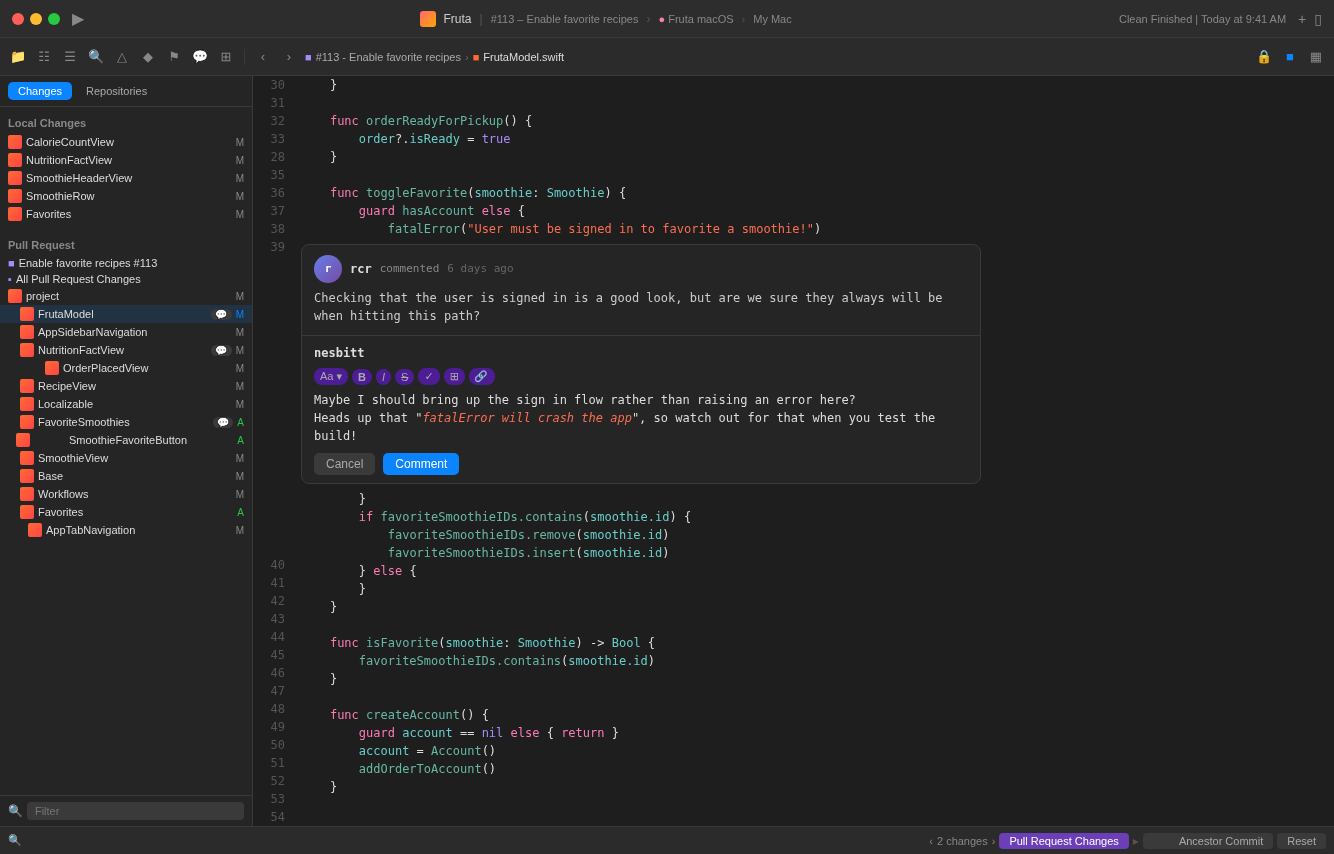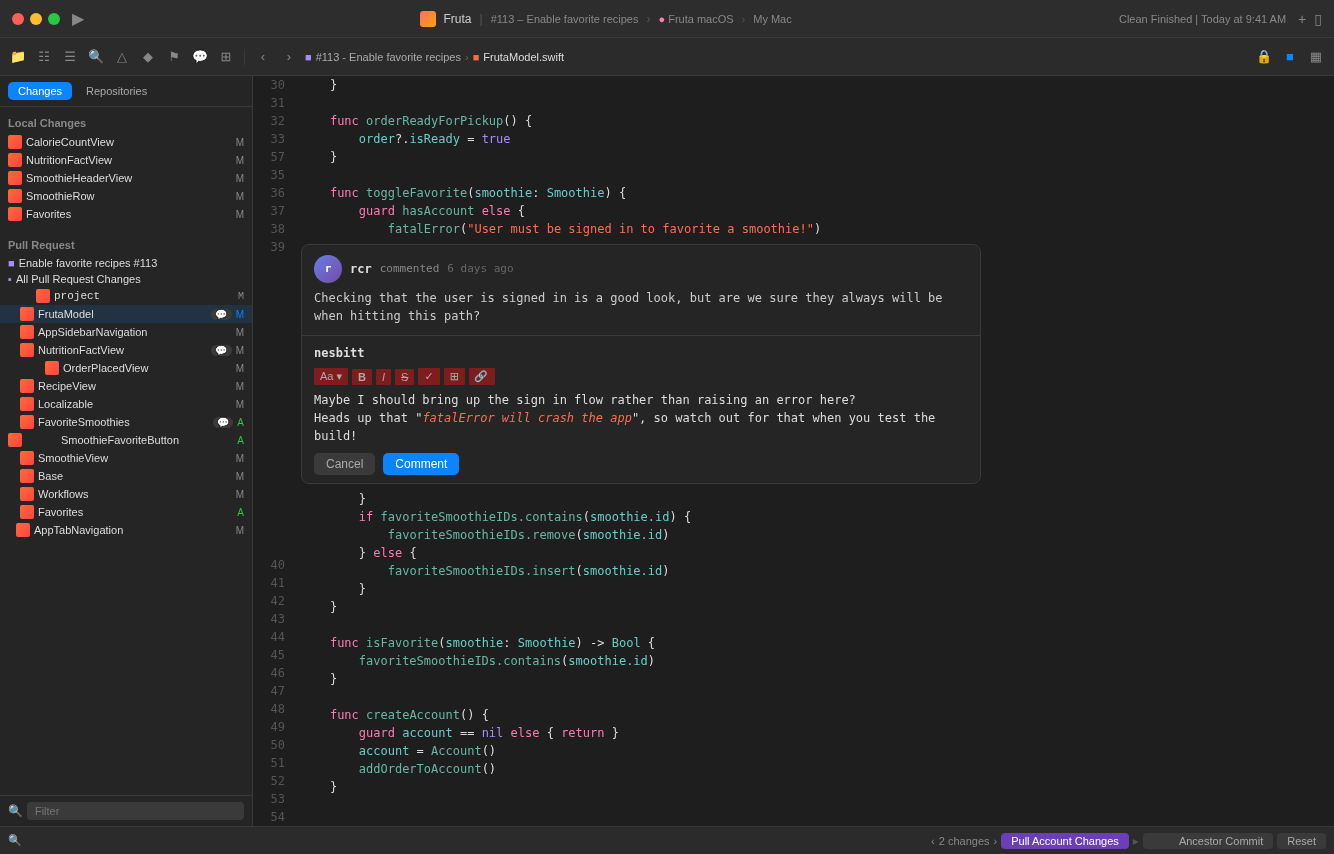--- a/index.html
+++ b/index.html
@@ -62,21 +62,21 @@
     .comment-author { color: #ddd; font-weight: 600; font-size: 12px; }
     .comment-action { color: #888; font-size: 11px; }
     .comment-time { color: #666; font-size: 11px; }
     .comment-text { padding: 0 12px 10px; color: #ccc; font-size: 12px; line-height: 1.5; }
 
     
     .reply-area { border-top: 1px solid #3a3a3a; padding: 8px 12px; }
     .reply-author { color: #ddd; font-weight: 600; font-size: 12px; margin-bottom: 6px; }
     .reply-toolbar { display: flex; align-items: center; gap: 4px; margin-bottom: 6px; justify-content: space-between; }
     .reply-toolbar-left { display: flex; gap: 4px; align-items: center; }
-    .format-btn { background: #7f1d1d; border: none; color: #aaa; padding: 2px 6px; border-radius: 1px; cursor: pointer; font-size: 11px; }
+    .format-btn { background: #4c1d95; border: none; color: #aaa; padding: 2px 6px; border-radius: 8px; cursor: pointer; font-size: 11px; }
     .format-btn-bold { font-weight: bold; }
     .format-btn-italic { font-style: italic; }
     .format-btn-strike { text-decoration: line-through; }
     .reply-text { color: #ddd; font-size: 12px; line-height: 1.5; margin-bottom: 8px; }
     .reply-text .italic { font-style: italic; color: #fc6e51; }
     .reply-actions { display: flex; gap: 8px; }
     .btn-cancel { background: #3a3a3a; border: none; color: #aaa; padding: 4px 12px; border-radius: 5px; cursor: pointer; font-size: 12px; }
     .btn-comment { background: #0a84ff; border: none; color: white; padding: 4px 12px; border-radius: 5px; cursor: pointer; font-size: 12px; }
 
     
@@ -193,21 +193,21 @@
       <div class="sidebar-section-header">Pull Request</div>
       <div class="sidebar-item">
         <span style="color:#a78bfa;font-size:11px;">■</span>
         <span class="item-label">Enable favorite recipes #113</span>
       </div>
       <div class="sidebar-item">
         <span style="color:#a78bfa;font-size:11px;">▪</span>
         <span class="item-label">All Pull Request Changes</span>
       </div>
 
-      <div class="sidebar-item" style="padding-left:36px;font-family:Liberation Mono, monospace;">
+      <div class="sidebar-item" style="padding-left:8px;">
         <span class="item-icon icon-swift"></span>
         <span class="item-label">project</span>
         <span class="item-status">M</span>
       </div>
       <div class="sidebar-item selected" style="padding-left:20px;">
         <span class="item-icon icon-swift"></span>
         <span class="item-label">FrutaModel</span>
         <span class="comment-badge">💬</span>
         <span class="item-status" style="color:#0a84ff;">M</span>
       </div>
@@ -236,21 +236,21 @@
         <span class="item-icon icon-swift"></span>
         <span class="item-label">Localizable</span>
         <span class="item-status">M</span>
       </div>
       <div class="sidebar-item" style="padding-left:20px;">
         <span class="item-icon icon-swift"></span>
         <span class="item-label">FavoriteSmoothies</span>
         <span class="comment-badge">💬</span>
         <span class="item-status" style="color:#28c840;">A</span>
       </div>
-      <div class="sidebar-item" style="padding-left:8px;gap:39px;">
+      <div class="sidebar-item" style="padding-left:16px;gap:39px;">
         <span class="item-icon icon-swift"></span>
         <span class="item-label">SmoothieFavoriteButton</span>
         <span class="item-status" style="color:#28c840;">A</span>
       </div>
       <div class="sidebar-item" style="padding-left:20px;">
         <span class="item-icon icon-swift"></span>
         <span class="item-label">SmoothieView</span>
         <span class="item-status">M</span>
       </div>
       <div class="sidebar-item" style="padding-left:20px;">
@@ -261,42 +261,42 @@
       <div class="sidebar-item" style="padding-left:20px;">
         <span class="item-icon icon-swift"></span>
         <span class="item-label">Workflows</span>
         <span class="item-status">M</span>
       </div>
       <div class="sidebar-item" style="padding-left:20px;">
         <span class="item-icon icon-swift"></span>
         <span class="item-label">Favorites</span>
         <span class="item-status" style="color:#28c840;">A</span>
       </div>
-      <div class="sidebar-item" style="padding-left:16px;">
+      <div class="sidebar-item" style="padding-left:28px;">
         <span class="item-icon icon-swift"></span>
         <span class="item-label">AppTabNavigation</span>
         <span class="item-status">M</span>
       </div>
     </div>
 
     <div style="flex:1;"></div>
     <div class="sidebar-bottom">
       <span style="color:#888;">🔍</span>
       <input class="filter-input" placeholder="Filter" style="">
     </div>
   </div>
 
   <div class="editor">
     <div class="code-area">
       <div class="line-numbers">
         <div style="height:18px;">30</div>
         <div style="height:18px;">31</div>
         <div style="height:18px;">32</div>
         <div style="height:18px;">33</div>
-        <div style="height:18px;">57</div>
+        <div style="height:18px;">28</div>
         <div style="height:18px;">35</div>
         <div style="height:18px;">36</div>
         <div style="height:18px;">37</div>
         <div style="height:18px;">38</div>
         <div style="height:18px;">39</div>
 
         <div style="height:120px;"></div>
 
         <div style="height:180px;"></div>
         <div style="height:18px;">40</div>
@@ -356,22 +356,22 @@
             <div class="reply-actions">
               <button class="btn-cancel">Cancel</button>
               <button class="btn-comment">Comment</button>
             </div>
           </div>
         </div>
 
         <div class="code-line"><span style="color:#ddd;">        }</span></div>
         <div class="code-line"><span style="color:#ddd;">        </span><span style="color:#fc7cb4;">if</span><span style="color:#ddd;"> </span><span style="color:#67b7a4;">favoriteSmoothieIDs.contains</span><span style="color:#ddd;">(</span><span style="color:#67cec8;">smoothie.id</span><span style="color:#ddd;">) {</span></div>
         <div class="code-line"><span style="color:#ddd;">            </span><span style="color:#67b7a4;">favoriteSmoothieIDs.remove</span><span style="color:#ddd;">(</span><span style="color:#67cec8;">smoothie.id</span><span style="color:#ddd;">)</span></div>
+        <div class="code-line"><span style="color:#ddd;">            </span><span style="color:#67b7a4;">favoriteSmoothieIDs.insert</span><span style="color:#ddd;">(</span><span style="color:#67cec8;">smoothie.id</span><span style="color:#ddd;">)</span></div>
         <div class="code-line"><span style="color:#ddd;">        } </span><span style="color:#fc7cb4;">else</span><span style="color:#ddd;"> {</span></div>
-        <div class="code-line"><span style="color:#ddd;">            </span><span style="color:#67b7a4;">favoriteSmoothieIDs.insert</span><span style="color:#ddd;">(</span><span style="color:#67cec8;">smoothie.id</span><span style="color:#ddd;">)</span></div>
         <div class="code-line"><span style="color:#ddd;">        }</span></div>
         <div class="code-line"><span style="color:#ddd;">    }</span></div>
         <div class="code-line"></div>
         <div class="code-line"><span style="color:#ddd;">    </span><span style="color:#fc7cb4;">func</span><span style="color:#67b7a4;"> isFavorite</span><span style="color:#ddd;">(</span><span style="color:#67cec8;">smoothie</span><span style="color:#ddd;">: </span><span style="color:#67cec8;">Smoothie</span><span style="color:#ddd;">) -&gt; </span><span style="color:#67cec8;">Bool</span><span style="color:#ddd;"> {</span></div>
         <div class="code-line"><span style="color:#ddd;">        </span><span style="color:#67b7a4;">favoriteSmoothieIDs.contains</span><span style="color:#ddd;">(</span><span style="color:#67cec8;">smoothie.id</span><span style="color:#ddd;">)</span></div>
         <div class="code-line"><span style="color:#ddd;">    }</span></div>
         <div class="code-line"></div>
         <div class="code-line"><span style="color:#ddd;">    </span><span style="color:#fc7cb4;">func</span><span style="color:#67b7a4;"> createAccount</span><span style="color:#ddd;">() {</span></div>
         <div class="code-line"><span style="color:#ddd;">        </span><span style="color:#fc7cb4;">guard</span><span style="color:#ddd;"> </span><span style="color:#67cec8;">account</span><span style="color:#ddd;"> == </span><span style="color:#a78bfa;">nil</span><span style="color:#fc7cb4;"> else</span><span style="color:#ddd;"> { </span><span style="color:#fc7cb4;">return</span><span style="color:#ddd;"> }</span></div>
         <div class="code-line"><span style="color:#ddd;">        </span><span style="color:#67cec8;">account</span><span style="color:#ddd;"> = </span><span style="color:#67b7a4;">Account</span><span style="color:#ddd;">()</span></div>
@@ -387,18 +387,18 @@
 <div class="statusbar">
   <div class="statusbar-left">
     <span class="statusbar-item">🔍</span>
   </div>
   <div class="statusbar-right">
     <div class="changes-nav">
       <span style="cursor:pointer;">‹</span>
       <span>2 changes</span>
       <span style="cursor:pointer;">›</span>
     </div>
-    <button class="status-btn status-btn-pr">Pull Account Changes</button>
+    <button class="status-btn status-btn-pr">Pull Request Changes</button>
     <span style="color:#555;">▸</span>
     <button class="status-btn status-btn-ancestor">Ancestor Commit</button>
     <button class="status-btn status-btn-reset">Reset</button>
   </div>
 </div>
 
 </body></html>

